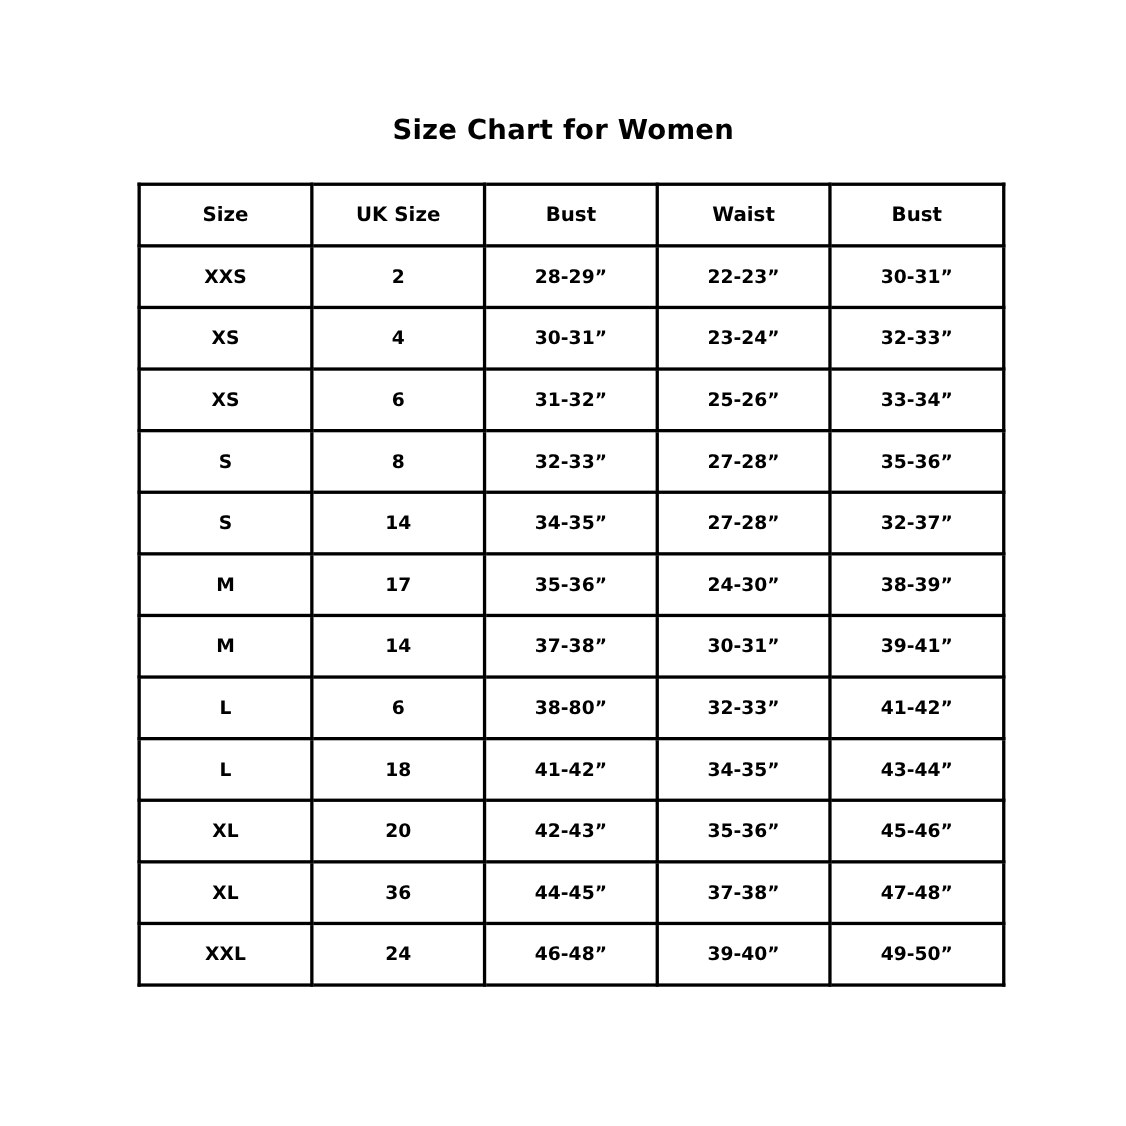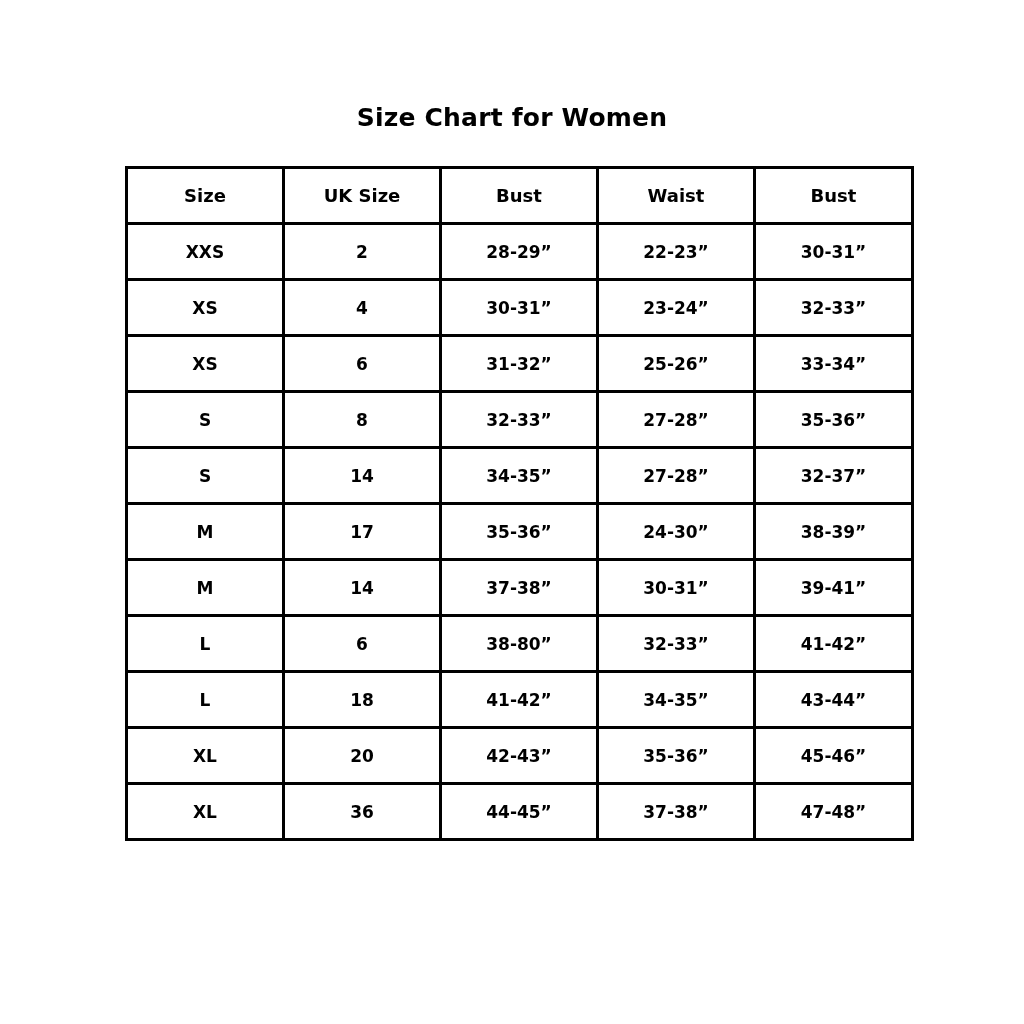--- a/index.html
+++ b/index.html
@@ -157,17 +157,24 @@
           <td>35-36”</td>
           <td>45-46”</td>
         </tr>
         <tr>
           <td>XL</td>
           <td>36</td>
           <td>44-45”</td>
           <td>37-38”</td>
           <td>47-48”</td>
         </tr>
+        <tr>
+          <td>XXL</td>
+          <td>24</td>
+          <td>46-48”</td>
+          <td>39-40”</td>
+          <td>49-50”</td>
+        </tr>
       </tbody>
     </table>
   </div>
 
 </div>
 
 </body></html>

